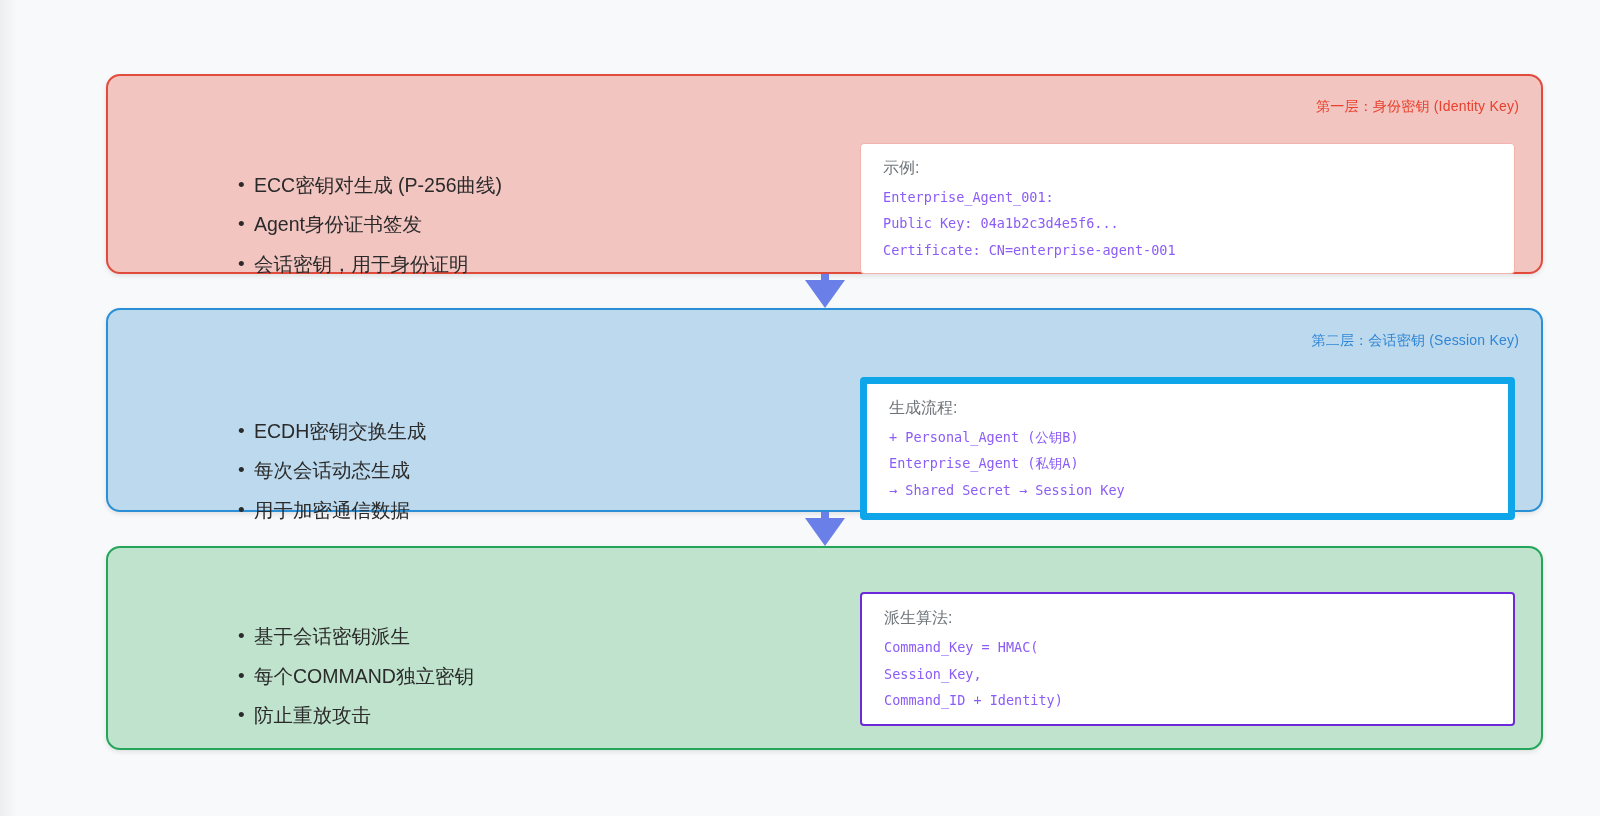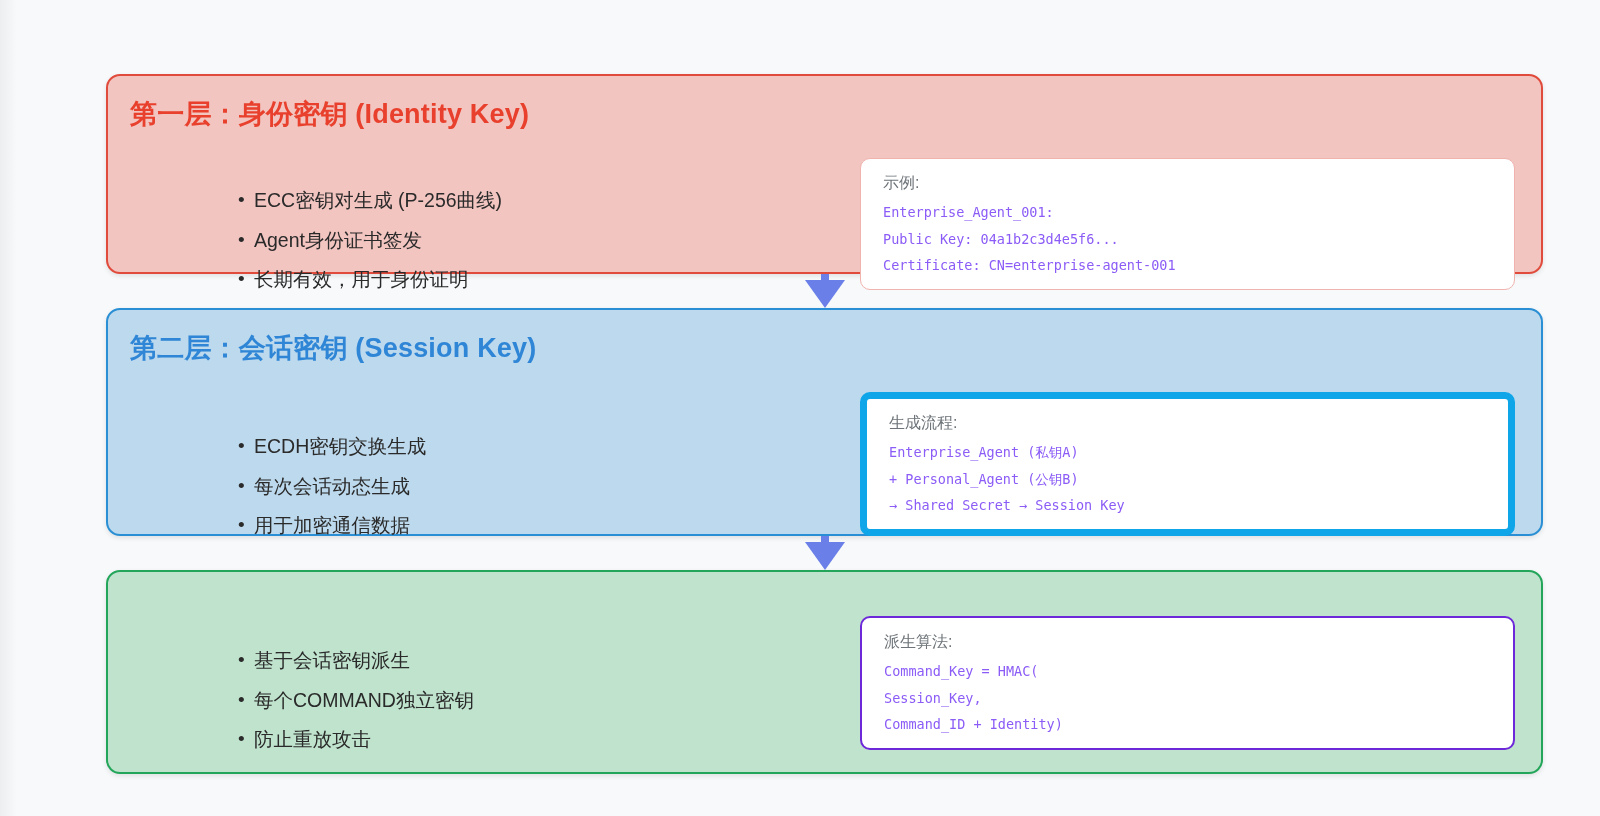--- a/index.html
+++ b/index.html
@@ -32,27 +32,27 @@
   .layer {
     position: relative;
     border-radius: 14px;
     border-width: 2px;
     border-style: solid;
     padding: 16px 22px 20px 22px;
     box-shadow: 0 2px 5px rgba(0,0,0,0.10);
   }
 
   .layer-identity { background: #f2c5c1; border-color: #e14b3c; height: 200px; }
-  .layer-session  { background: #bdd9ed; border-color: #2a8fd4; height: 228px; }
+  .layer-session  { background: #bdd9ed; border-color: #2a8fd4; height: 204px; }
   .layer-command  { background: #bfe3cd; border-color: #24a65a; height: 204px; }
 
   .layer-title {
-    text-align: left;
-    font-size: 27px;
-    font-weight: bold;
+    text-align: right;
+    font-size: 14px;
+    font-weight: normal;
     letter-spacing: 0.2px;
     margin: 6px 0 0 0;
     line-height: 1.2;
   }
   .layer-identity .layer-title { color: #e8402c; }
   .layer-session  .layer-title { color: #2f86d6; }
   .layer-command  .layer-title { color: #21b24b; }
 
   .layer-body {
     display: flex;
@@ -79,21 +79,21 @@
     content: "\2022";
     position: absolute;
     left: 0; top: -1px;
     font-size: 19px;
     color: #2a2a2a;
   }
 
   .codecard {
     flex: 1 1 auto;
     background: #ffffff;
-    border-radius: 10px;
+    border-radius: 4px;
     padding: 14px 18px 16px 22px;
     min-height: 128px;
     margin-left: 30px;
     margin-right: 4px;
   }
   .layer-identity .codecard { border: 1px solid #f0b3ae; }
   .layer-session  .codecard { border: 7px solid #0ea5e9; }
   .layer-command  .codecard { border: 2px solid #6d28d9; }
 
   .codecard-title {
@@ -152,21 +152,21 @@
   <div class="left-gutter"></div>
 
   <div class="layers">
 
     <section class="layer layer-identity">
       <h2 class="layer-title">第一层：身份密钥 (Identity Key)</h2>
       <div class="layer-body">
         <ul class="bullets" style="list-style:none;margin:0;">
           <li class="bullet">ECC密钥对生成 (P-256曲线)</li>
           <li class="bullet">Agent身份证书签发</li>
-          <li class="bullet">长期有效，用于身份证明</li>
+          <li class="bullet">会话密钥，用于身份证明</li>
         </ul>
         <div class="codecard">
           <div class="codecard-title">示例:</div>
           <div class="codeline">Enterprise_Agent_001:</div>
           <div class="codeline">Public Key: 04a1b2c3d4e5f6...</div>
           <div class="codeline">Certificate: CN=enterprise-agent-001</div>
         </div>
       </div>
     </section>
 
@@ -180,22 +180,22 @@
     <section class="layer layer-session">
       <h2 class="layer-title">第二层：会话密钥 (Session Key)</h2>
       <div class="layer-body">
         <ul class="bullets" style="list-style:none;margin:0;">
           <li class="bullet">ECDH密钥交换生成</li>
           <li class="bullet">每次会话动态生成</li>
           <li class="bullet">用于加密通信数据</li>
         </ul>
         <div class="codecard">
           <div class="codecard-title">生成流程:</div>
+          <div class="codeline">+ Personal_Agent (公钥B)</div>
           <div class="codeline">Enterprise_Agent (私钥A)</div>
-          <div class="codeline">+ Personal_Agent (公钥B)</div>
           <div class="codeline">→ Shared Secret → Session Key</div>
         </div>
       </div>
     </section>
 
     <div class="connector">
       <div class="arrow">
         <div class="stem"></div>
         <div class="head"></div>
       </div>

